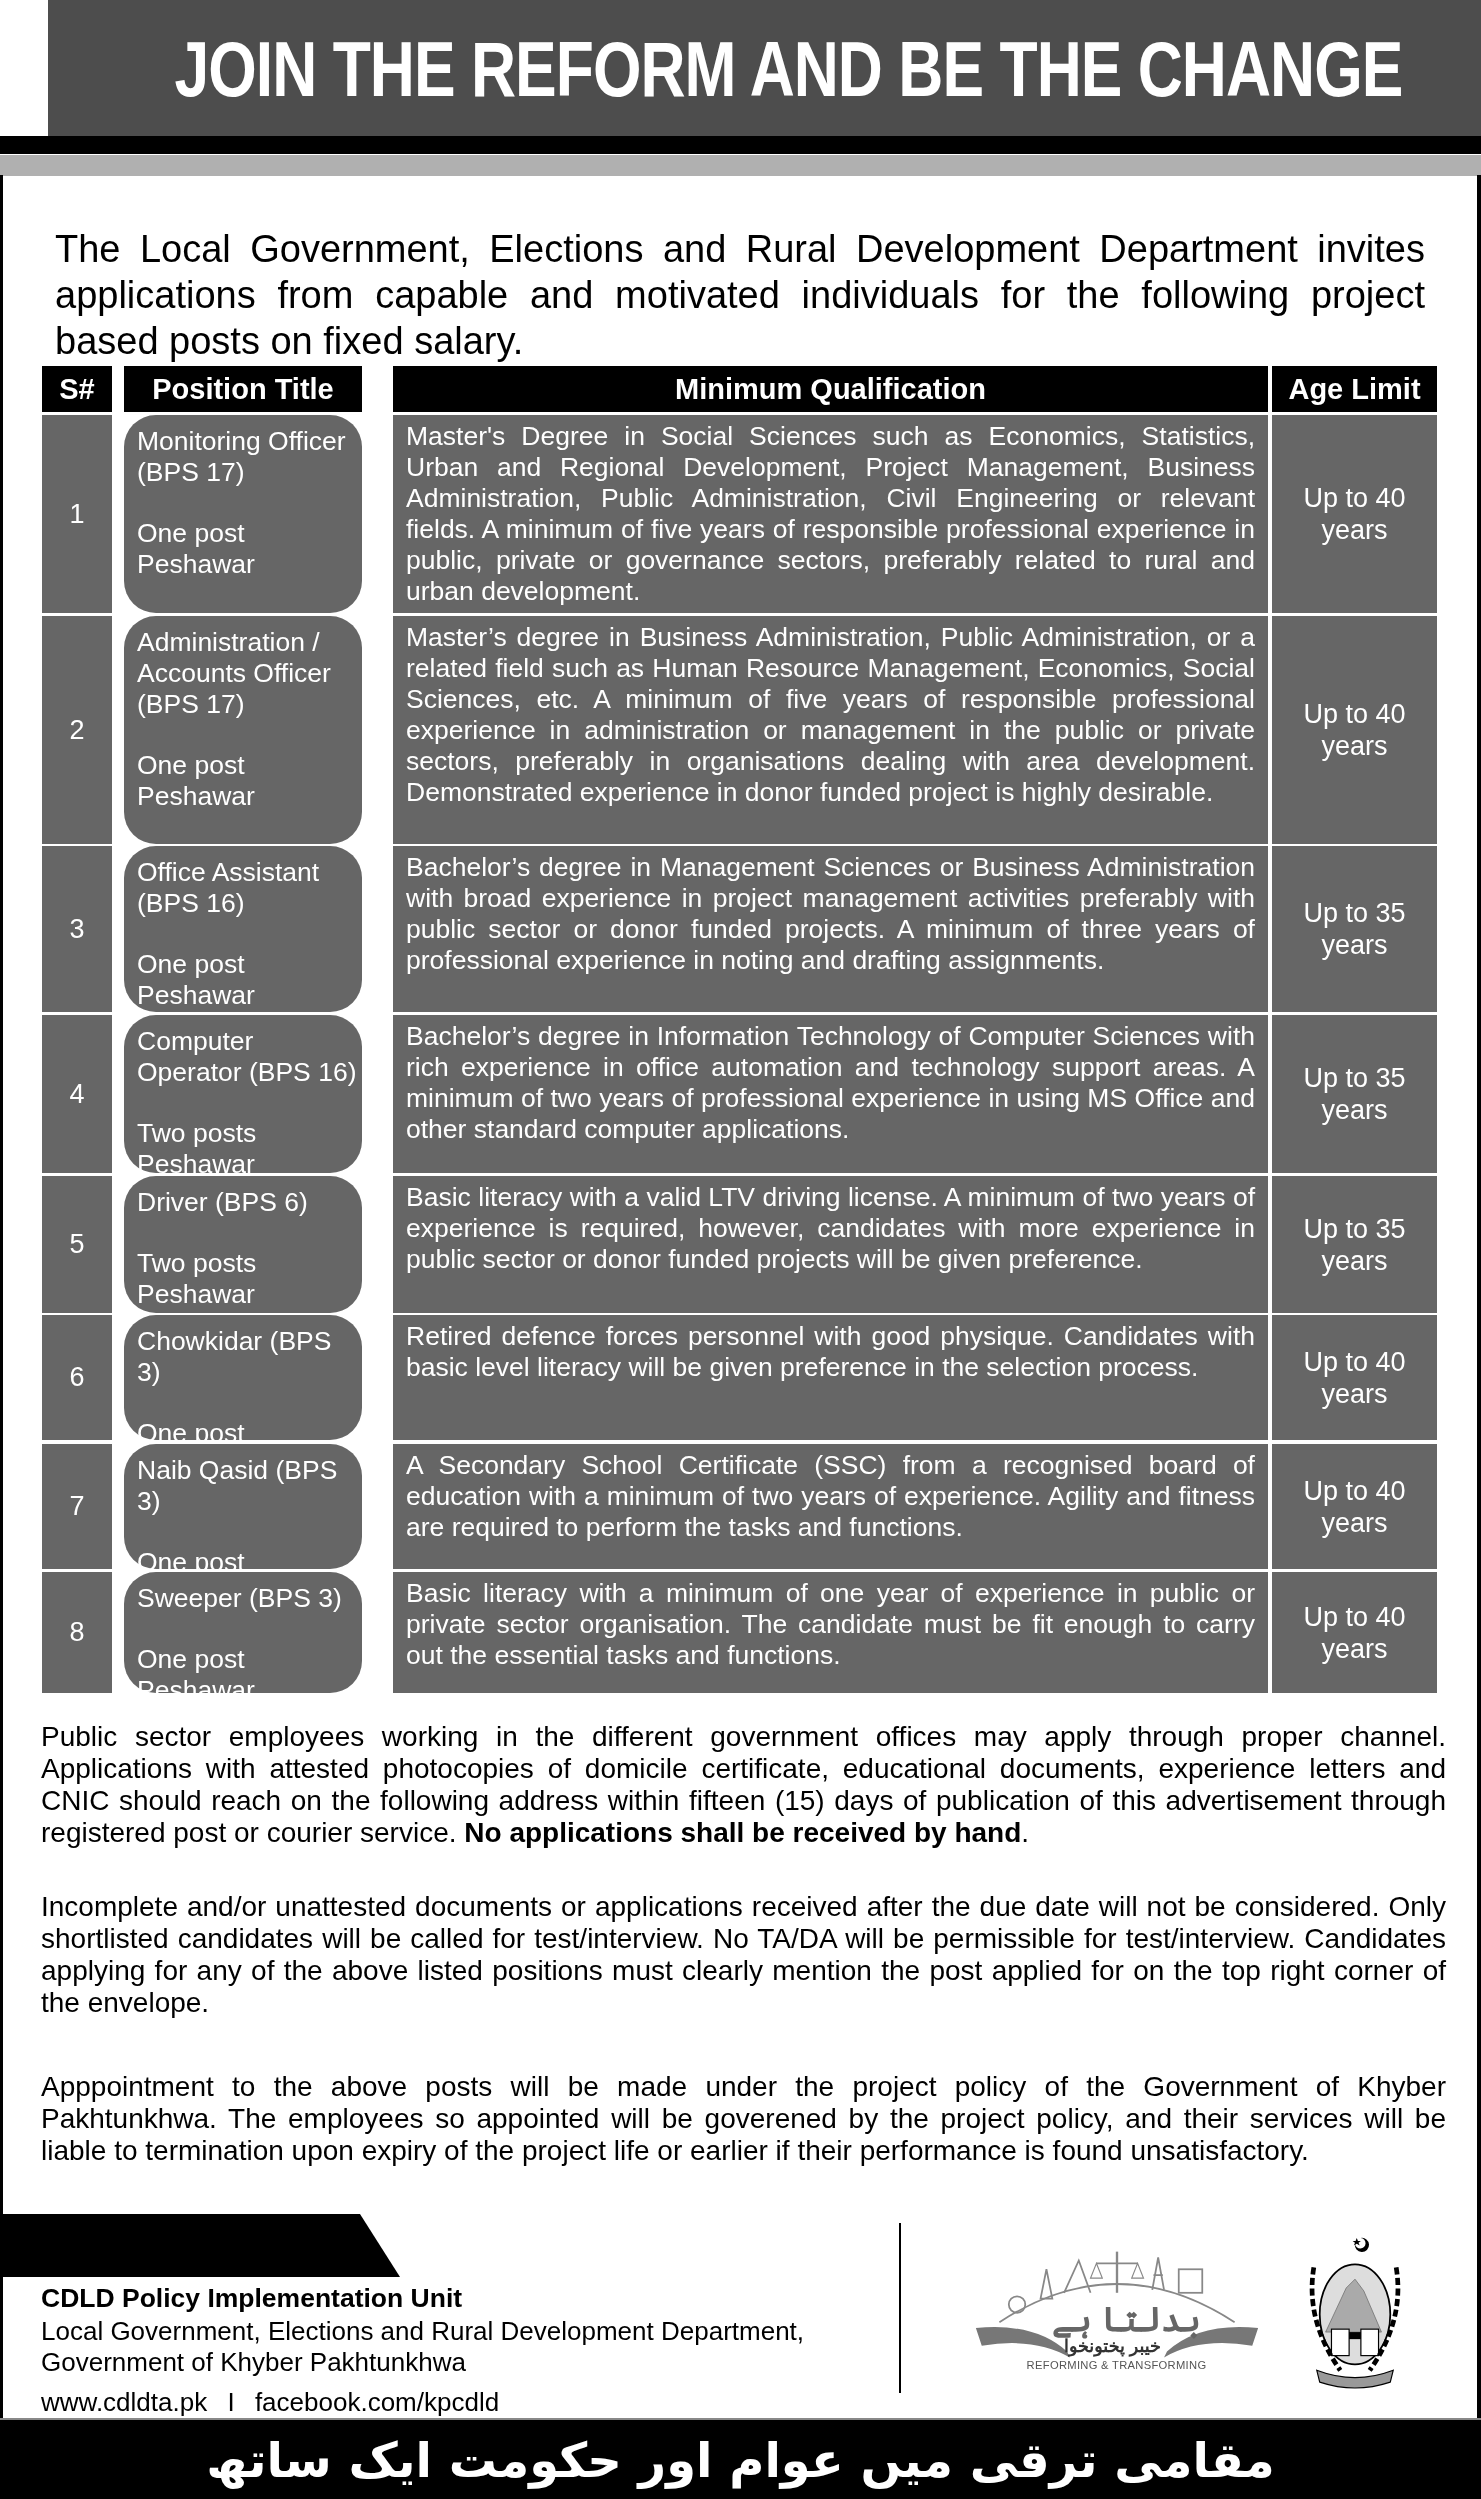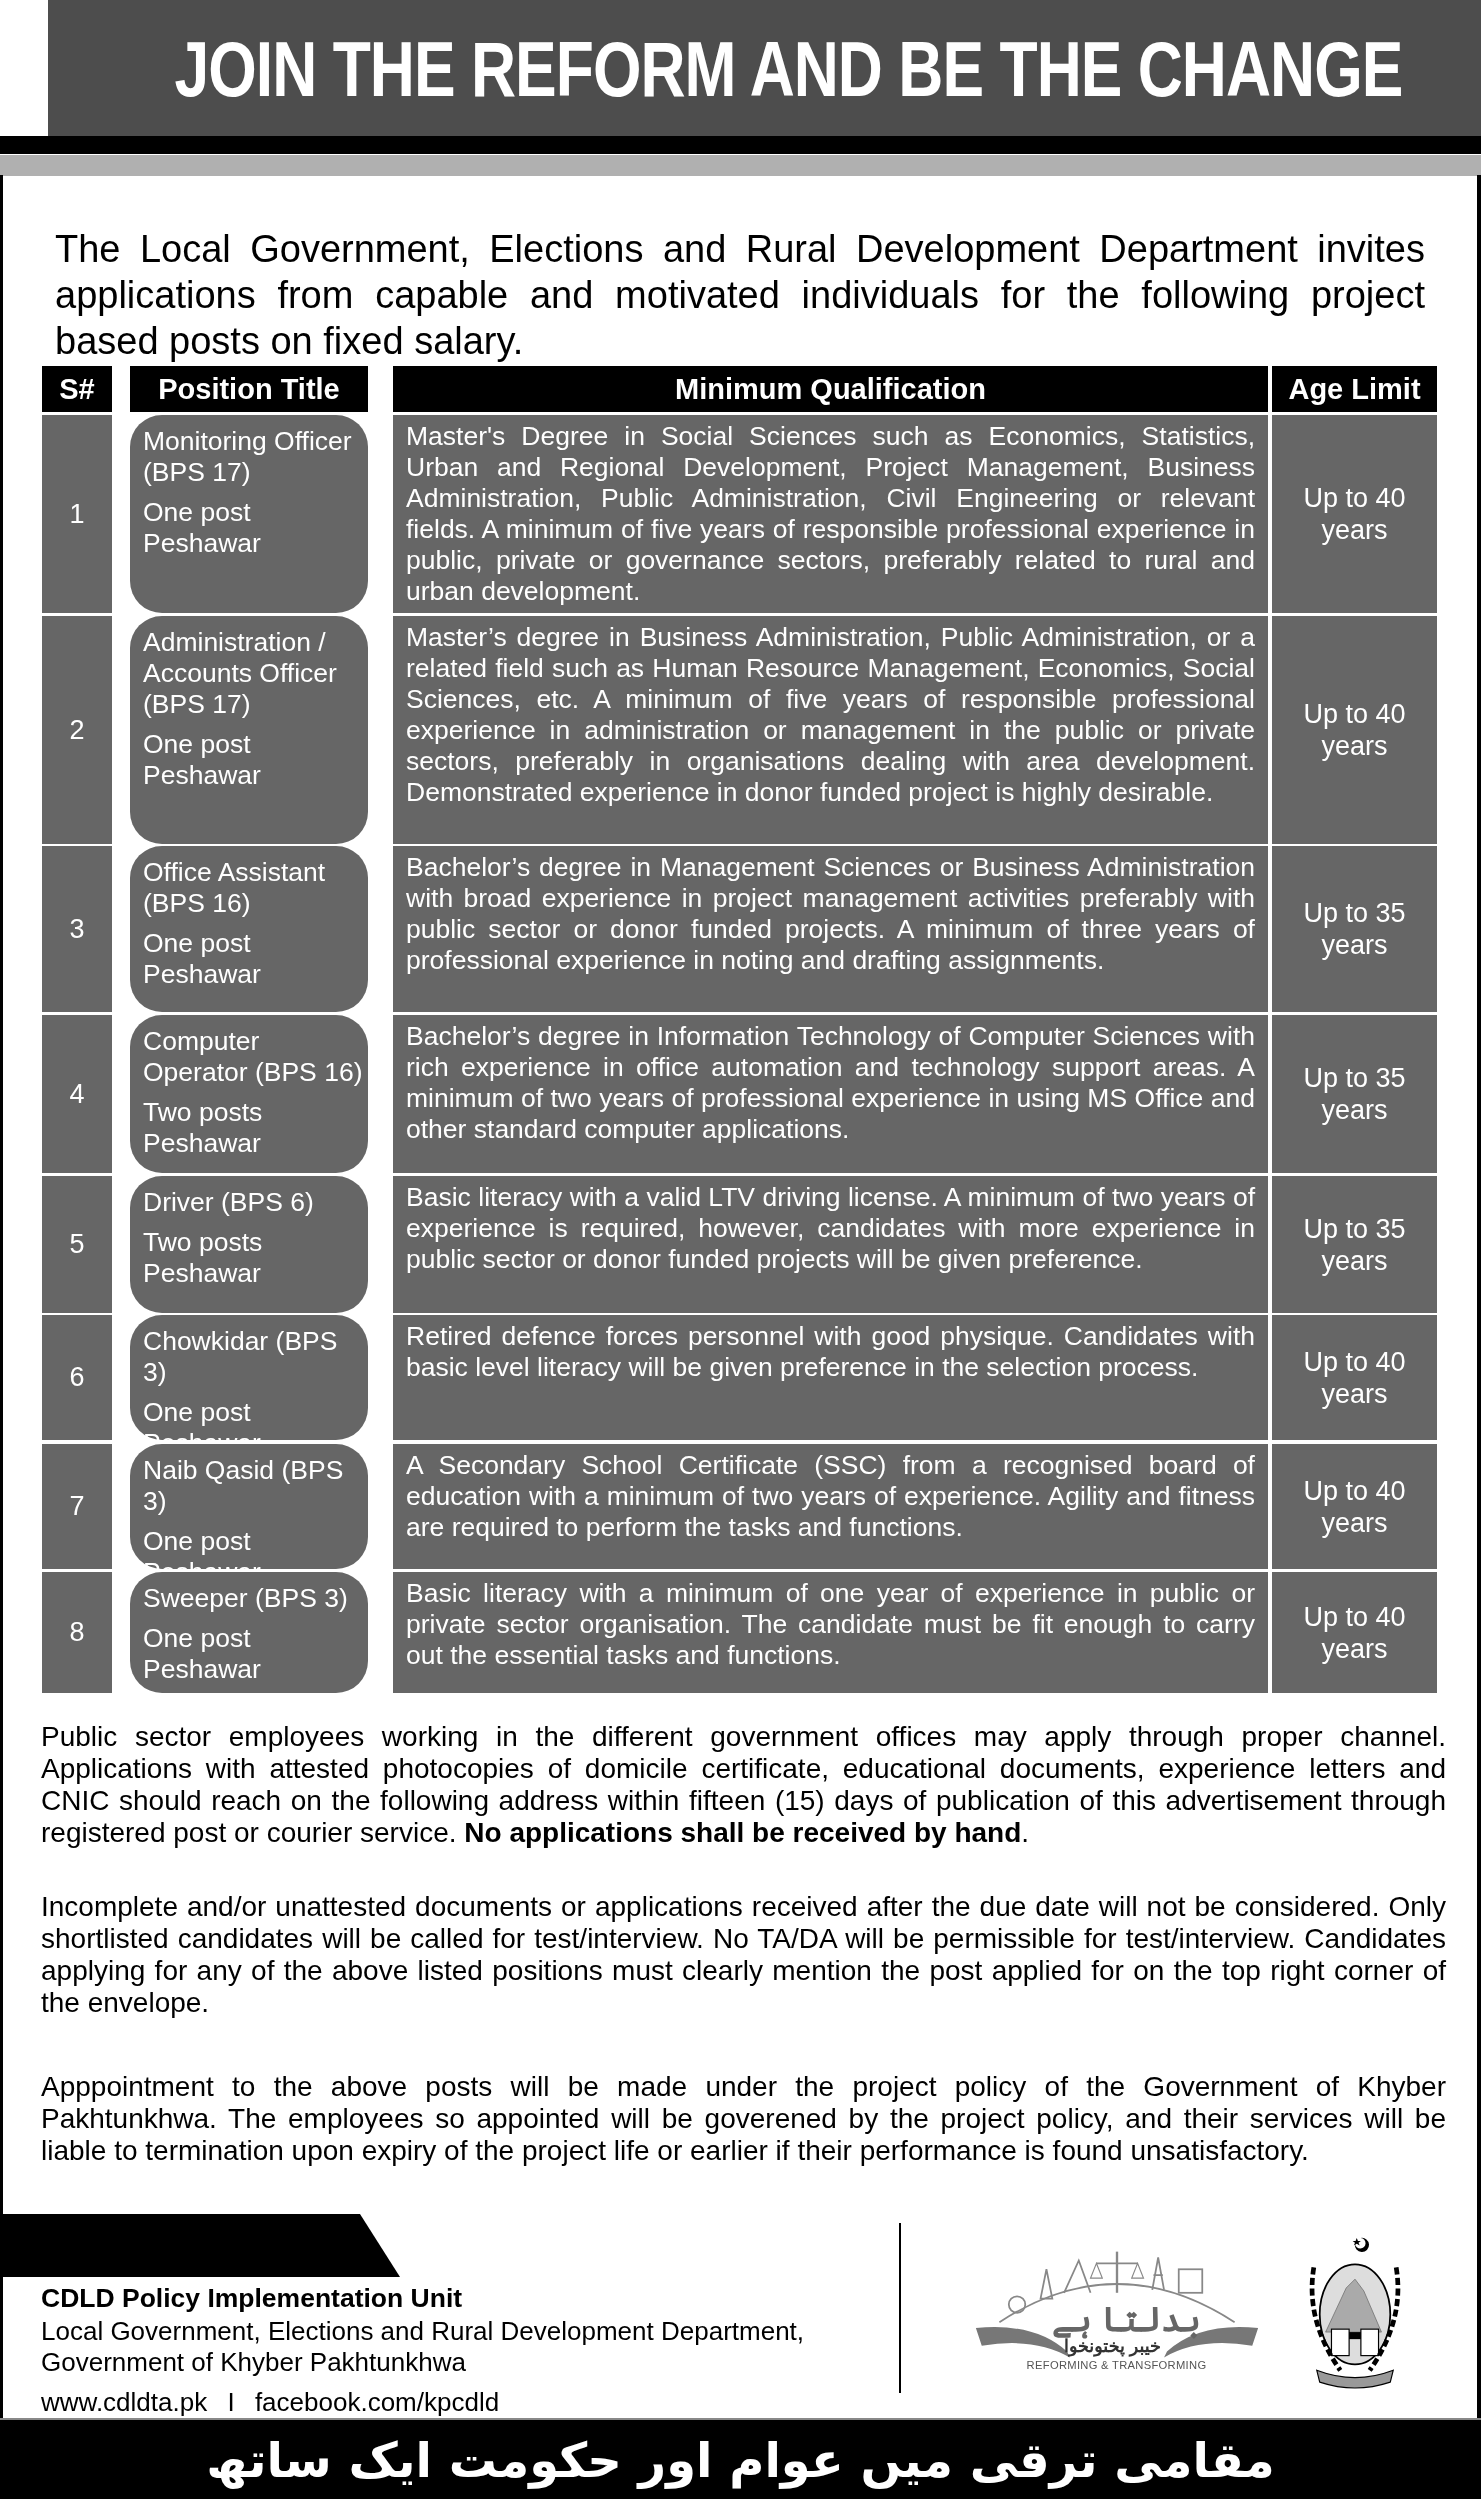--- a/index.html
+++ b/index.html
@@ -33,30 +33,30 @@
   
   .jobs-table { position: absolute; left: 42px; top: 366px; width: 1394px; }
   .tbl-row { position: absolute; left: 0; width: 1394px; display: block; }
   .cell {
     position: absolute; top: 0; bottom: 0; color: #fff;
   }
   .hdr .cell { background: #000; display: flex; align-items: center; justify-content: center;
     font-weight: bold; font-size: 29px; }
   .body-row .cell { background: #666666; }
   .c-sn { left: 0; width: 70px; }
-  .c-pos { left: 88px; width: 238px; }
+  .c-pos { left: 82px; width: 238px; }
   .c-qual { left: 351px; width: 875px; }
   .c-age { left: 1230px; width: 165px; }
 
   .body-row .c-sn { display: flex; align-items: center; justify-content: center; font-size: 27px; }
   .body-row .c-age { display: flex; align-items: center; justify-content: center; text-align: center;
     font-size: 27px; line-height: 32px; }
   .body-row .c-pos { padding: 10.6px 0 0 13px; font-size: 26.5px; line-height: 31px; border-radius: 32px; }
   .pos-title { display: block; }
-  .pos-meta { display: block; margin-top: 9px; }
+  .pos-meta { display: block; margin-top: 30px; }
   .body-row .c-qual { padding: 5.9px 13px 0 13px; font-size: 26.5px; line-height: 31px;
     text-align: justify; text-align-last: left; }
 
   
   .notes { position: absolute; left: 41px; width: 1405px; font-size: 28px; line-height: 32px;
     text-align: justify; text-align-last: left; }
   .notes b { font-weight: bold; }
 
   
   .liaison-tab {

